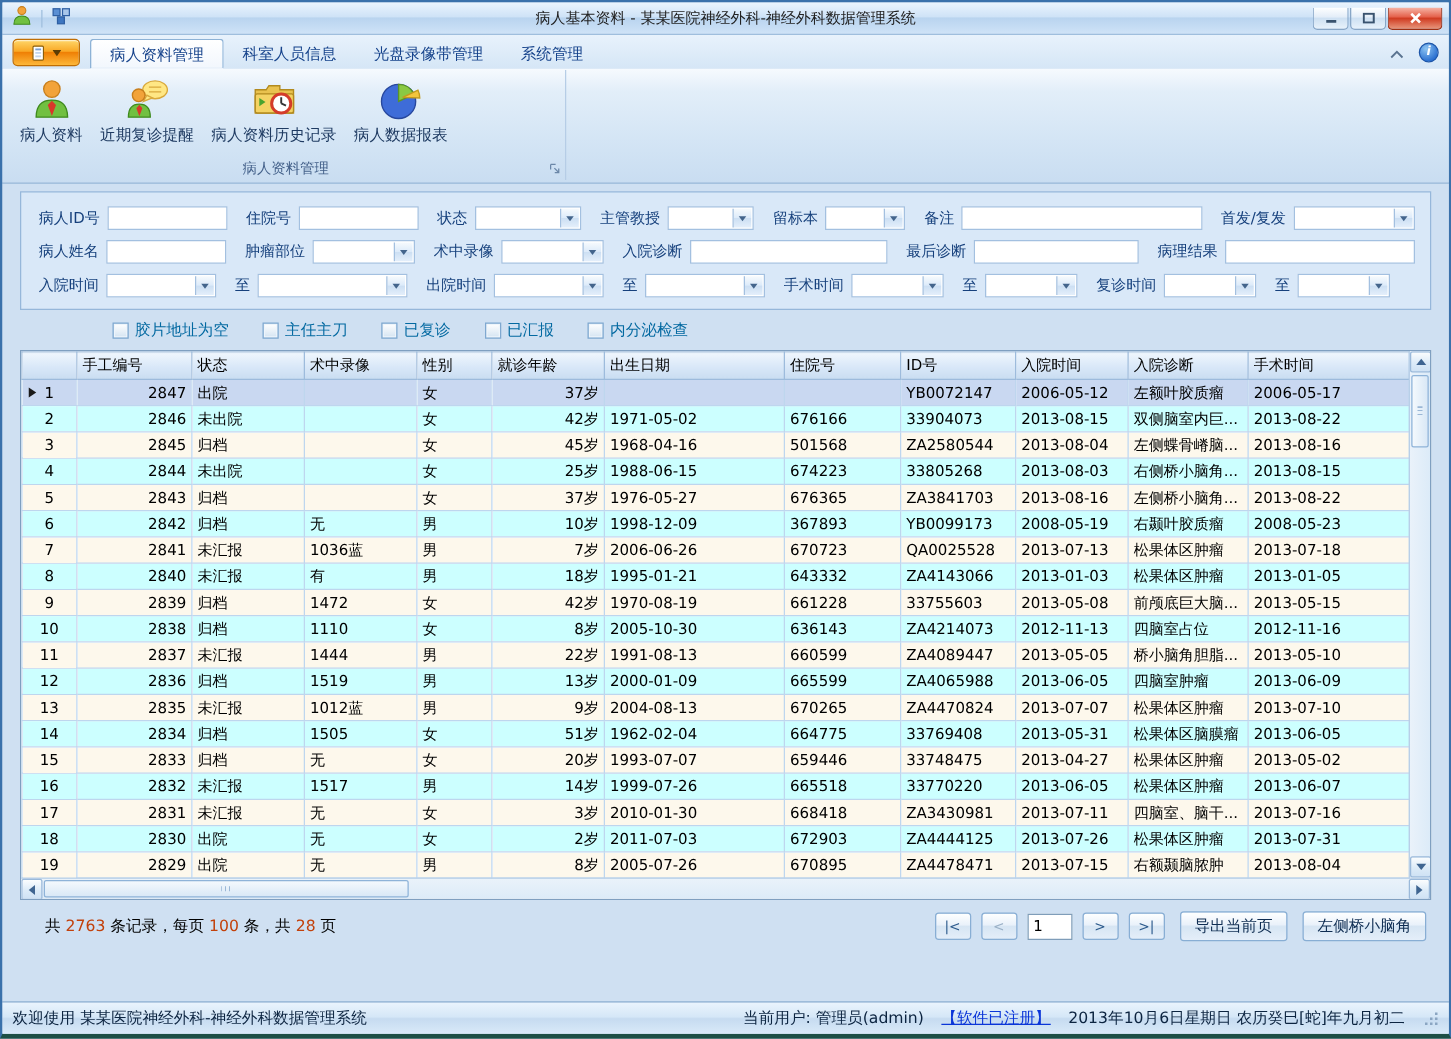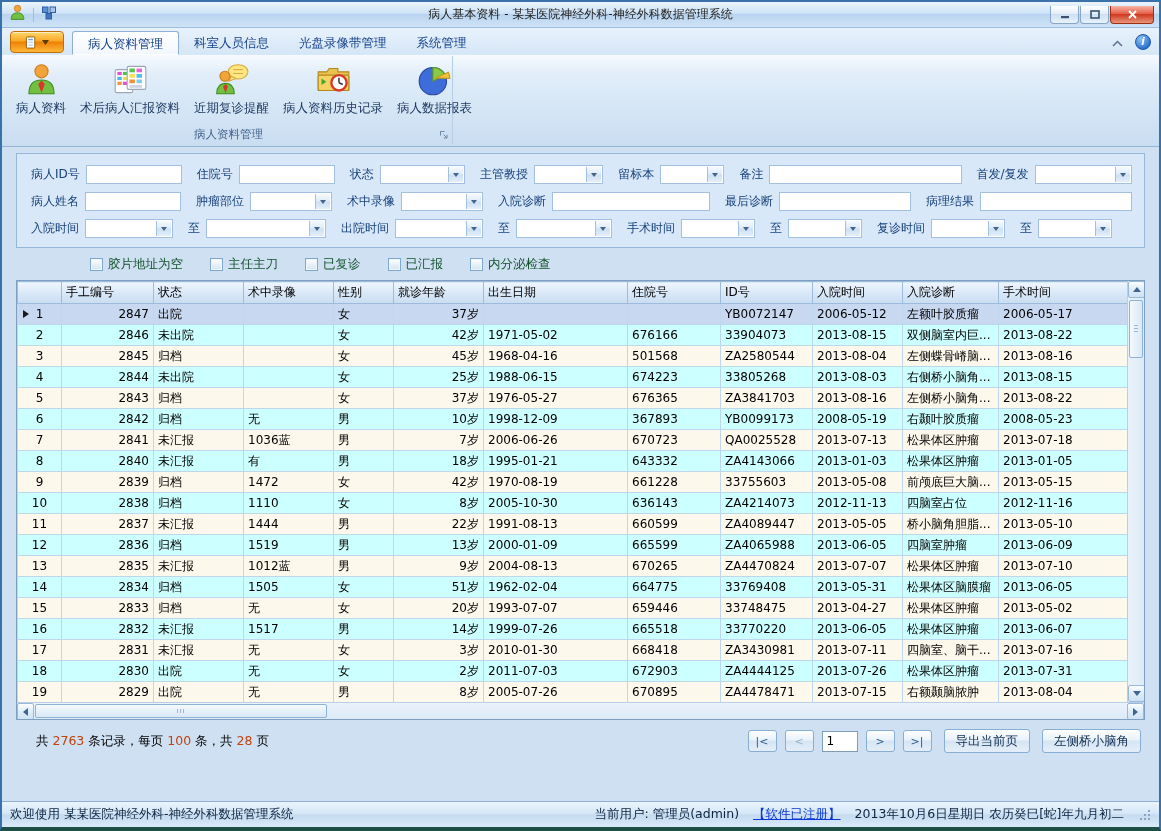--- a/index.html
+++ b/index.html
@@ -52,21 +52,21 @@
   .flabel { font-size:12px; color:#16407c; margin:0 6px 0 15px; white-space:nowrap; }
   .filter-row .flabel:first-child { margin-left:0; }
   .ftext, .combo { height:19px; border:1px solid #a3c0e0; background:#fff; font-size:12px; font-family:inherit; padding:0 3px; }
   .combo { position:relative; }
   .combo-arrow { position:absolute; right:1px; top:1px; bottom:1px; width:15px; border-left:1px solid #a3c0e0;
     background:linear-gradient(#f6fafd,#ddebfa 48%,#ccdff3 52%,#e4effb); display:flex; align-items:center; justify-content:center; }
   .combo-arrow::after { content:""; width:0; height:0; border-left:3.5px solid transparent; border-right:3.5px solid transparent; border-top:4px solid #44658c; }
 
   .toolbar-row { display:flex; align-items:center; margin:8px 2px 7px; }
   .checks { display:flex; gap:27px; margin-left:72px; }
-  .check-item { display:flex; align-items:center; gap:5px; font-size:12.5px; color:#14532d; }
+  .check-item { display:flex; align-items:center; gap:5px; font-size:12.5px; color:#0369a1; }
   .cb { width:13px; height:13px; border:1px solid #7fa8d0; background:linear-gradient(#ffffff,#d4e4f2); box-shadow:inset 0 0 0 1px #eef5fb; }
   .actions { margin-left:auto; display:flex; gap:13px; }
   .action-btn { min-width:66px; height:24px; padding:0 10px; border:1px solid #88aed4; border-radius:3px; font-size:12.5px; color:#0f2d52; font-family:inherit;
     background:linear-gradient(#feffff,#e9f1fa 45%,#d6e5f3 50%,#e4eef9); box-shadow:inset 0 1px 0 #fff; }
 
   
   .grid-area { position:relative; height:440px; flex:0 0 440px; border:1px solid #7f9fc0; background:#fff; overflow:hidden; }
   table.grid { border-collapse:collapse; table-layout:fixed; width:1110px; }
   table.grid th { height:22px; font-weight:normal; font-size:12px; text-align:left; padding:0 4px; color:#000;
     background:linear-gradient(#eff6fd,#d8e7f8 55%,#c9ddf1); border:1px solid #9dbbdc; white-space:nowrap; overflow:hidden; }
@@ -179,40 +179,20 @@
   <div class="ribbon">
     <div class="rgroup">
       <div class="rbuttons">
         <div class="rbtn">
           <svg viewBox="0 0 32 32">
               <circle cx="16" cy="8.5" r="6" fill="#f2a33a" stroke="#c87f1d"></circle>
               <path d="M4.5,29 C4.5,19 10,16.5 16,16.5 C22,16.5 27.5,19 27.5,29 Z" fill="#71c041" stroke="#3f8a1e"></path>
               <path d="M16,17 l-3,3.2 3,8 3,-8 Z" fill="#d8372a"></path>
             </svg>
           <span class="rlabel">病人资料</span>
-        </div>
-        <div class="rbtn">
-          <svg viewBox="0 0 32 32">
-              <rect x="2" y="7" width="16" height="21" rx="1.5" fill="#fff" stroke="#9aa7b8"></rect>
-              <rect x="4" y="9" width="4" height="3" fill="#e84fd0"></rect>
-              <rect x="9" y="9" width="4" height="3" fill="#49c44f"></rect>
-              <rect x="4" y="13.5" width="4" height="3" fill="#49b7e8"></rect>
-              <rect x="9" y="13.5" width="4" height="3" fill="#e8e04f"></rect>
-              <rect x="4" y="18" width="4" height="3" fill="#f09a3e"></rect>
-              <rect x="9" y="18" width="4" height="3" fill="#e84fd0"></rect>
-              <rect x="13" y="4" width="17" height="21" rx="1.5" fill="#fefefe" stroke="#9aa7b8"></rect>
-              <rect x="15" y="6" width="5" height="3.4" fill="#59c24e"></rect>
-              <rect x="21.5" y="6" width="5" height="3.4" fill="#ef5fd6"></rect>
-              <rect x="15" y="11" width="5" height="3.4" fill="#f5e44e"></rect>
-              <rect x="21.5" y="11" width="5" height="3.4" fill="#52bdf0"></rect>
-              <rect x="15" y="16" width="5" height="3.4" fill="#ef8e3f"></rect>
-              <rect x="21.5" y="16" width="5" height="3.4" fill="#7ad1e0"></rect>
-              <rect x="15" y="21" width="11.5" height="2.6" fill="#cdd6e0"></rect>
-            </svg>
-          <span class="rlabel">术后病人汇报资料</span>
         </div>
         <div class="rbtn">
           <svg viewBox="0 0 32 32">
               <ellipse cx="22" cy="9" rx="9" ry="6.5" fill="#ffe784" stroke="#d9a93c"></ellipse>
               <path d="M16,13 l-2.5,4.5 6.5,-2.5 Z" fill="#ffe784" stroke="#d9a93c"></path>
               <line x1="17.5" y1="7" x2="26.5" y2="7" stroke="#d9a93c"></line>
               <line x1="17.5" y1="10.5" x2="26.5" y2="10.5" stroke="#d9a93c"></line>
               <circle cx="10" cy="13" r="4.6" fill="#f2a33a" stroke="#c87f1d"></circle>
               <path d="M2.5,29 C2.5,21.5 6.5,19.5 10.5,19.5 C14.5,19.5 18.5,21.5 18.5,29 Z" fill="#71c041" stroke="#3f8a1e"></path>
               <path d="M10.5,20 l-2.2,2.4 2.2,6 2.2,-6 Z" fill="#d8372a"></path>

